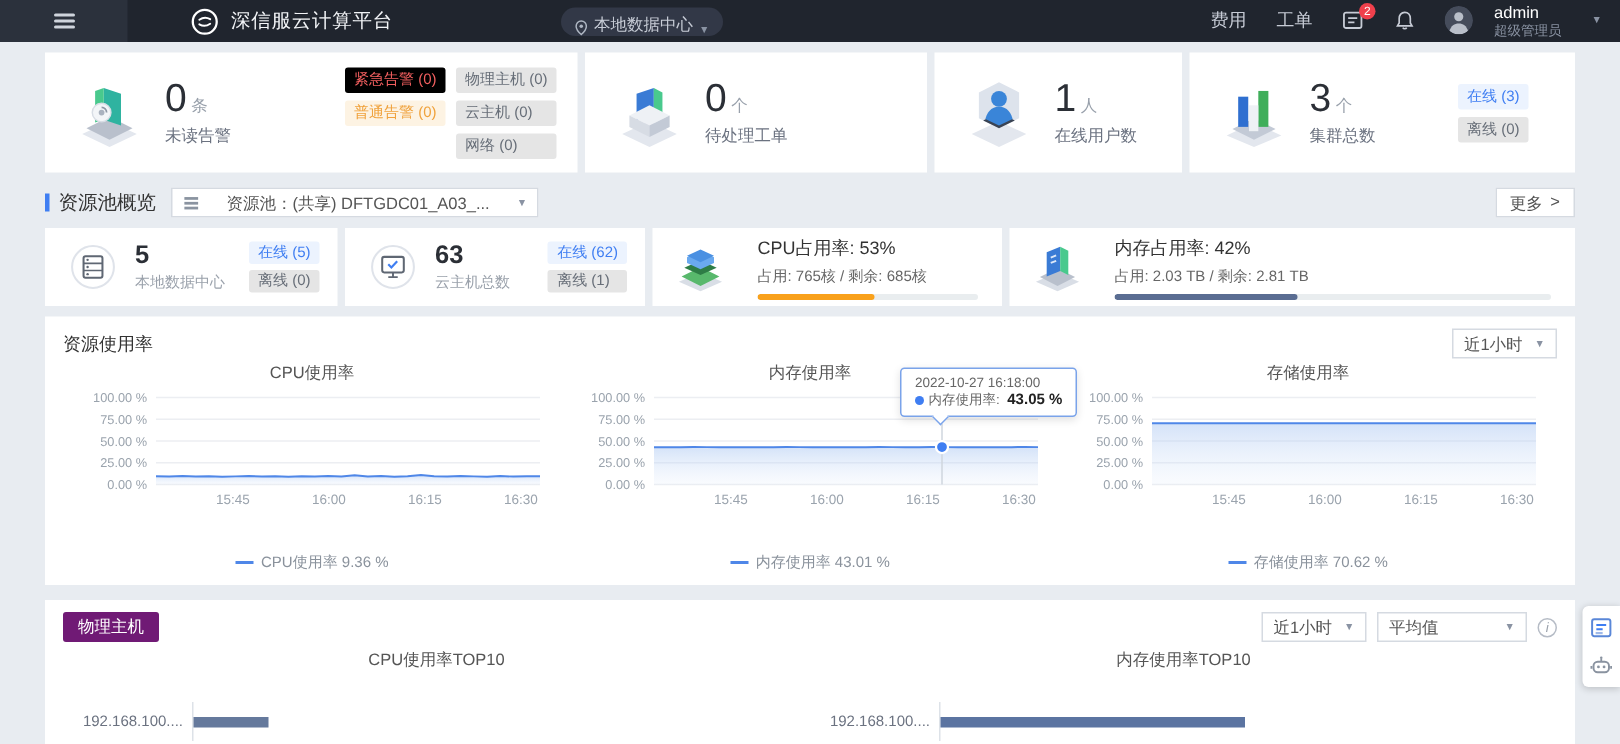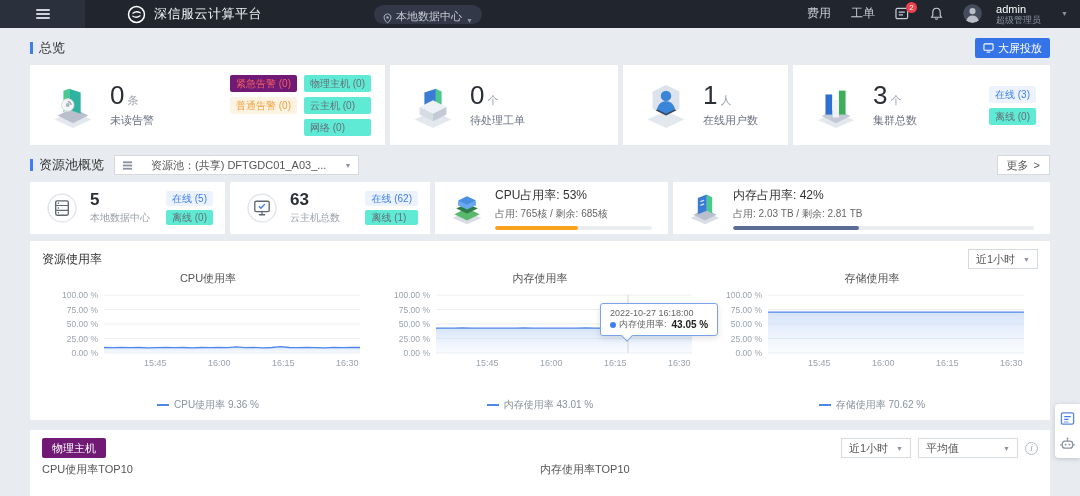--- a/index.html
+++ b/index.html
@@ -29,41 +29,41 @@
 .cast-btn{margin-left:auto;background:#3573e8;color:#fff;font-size:11px;height:20px;padding:0 8px;border-radius:2px;display:flex;align-items:center;gap:4px;cursor:pointer}
 .row{display:flex;gap:5px;margin-top:7px}
 .card{background:#fff;display:flex;align-items:center}
 .r1 .card{height:80px}
 .c1{width:355px}.c2{width:228px}.c3{width:165px}.c4{flex:1}
 .ico3d{margin-left:20px;flex:0 0 auto;display:flex}
 .num-block{margin-left:14px}
 .num{font-size:26px;color:#2b2f36;line-height:1;font-weight:500;display:flex;align-items:baseline}
 .unit{font-size:11px;color:#98a0ab;margin-left:3px;font-weight:normal}
 .num-label{font-size:11px;color:#6b7280;margin-top:5px;white-space:nowrap}
-.pill{font-size:10px;height:17px;line-height:17px;padding:0 6px;border-radius:2px;background:#5eead4;color:#676e78;white-space:nowrap;display:block}
+.pill{font-size:10px;height:17px;line-height:17px;padding:0 6px;border-radius:2px;background:#e5e5e5;color:#676e78;white-space:nowrap;display:block}
 .pill+.pill{margin-top:5px}
-.pill.danger{background:#701a75;color:#f25f5f}
+.pill.danger{background:#000000;color:#f25f5f}
 .pill.warn{background:#fdf3e3;color:#f0a23c}
 .pill.blue{background:#ecf3fe;color:#3f7ef2}
 .pills-cols{margin-left:auto;margin-right:14px;display:flex;gap:7px;align-items:flex-start}
-.pills-col{margin-left:auto;margin-right:14px}
+.pills-col{margin-left:auto;margin-right:31px}
 
 .pool-select{margin-left:10px;height:20px;border:1px solid #d5dae1;background:#fff;display:flex;align-items:center;gap:18px;padding:0 7px;font-size:11px;color:#555;cursor:pointer;white-space:nowrap}
 .more-btn{margin-left:auto;height:20px;border:1px solid #d5dae1;background:#fff;display:flex;align-items:center;gap:5px;padding:0 9px;font-size:11px;color:#555;cursor:pointer}
 .r2 .card{height:52px}
 .p1{width:155px}.p2{width:195px}.p3{width:200px}.p4{width:233px}.p5{flex:1}
 .cicon{margin-left:14px;flex:0 0 auto;display:flex}
 .stat-block{margin-left:10px}
 .stat-main{font-size:14px;color:#3f7ef2;font-weight:bold}
 .stat-sub{font-size:10px;color:#9aa1ab;margin-top:3px;white-space:nowrap}
 .val{font-size:17px;font-weight:bold;color:#2b2f36;line-height:1}
 .mini-pills{margin-left:auto;margin-right:12px}
 .mini-pills .pill{height:15px;line-height:15px;font-size:10px}
 .mini-pills .pill+.pill{margin-top:4px}
-.res-body{margin-left:10px;flex:1;margin-right:16px}
+.res-body{margin-left:20px;flex:1;margin-right:16px}
 .res-title{font-size:12px;color:#333;white-space:nowrap}
 .res-detail{font-size:10px;color:#666;margin-top:3px;white-space:nowrap}
 .track{height:4px;background:#e9edef;border-radius:2px;margin-top:5px;overflow:hidden}
 .fill{height:4px;border-radius:2px}
 
 .panel{background:#fff;margin-top:7px}
 .usage-panel{padding:8px 12px 8px;position:relative}
 .panel-head{display:flex;align-items:center}
 .panel-title{font-size:12px;color:#333}
 .select{border:1px solid #d5dae1;height:20px;padding:0 7px;display:flex;align-items:center;gap:8px;font-size:11px;color:#555;background:#fff;cursor:pointer;white-space:nowrap}
@@ -72,34 +72,34 @@
 .chart{flex:1;position:relative;display:flex;flex-direction:column;align-items:center}
 .chart-title{font-size:11px;color:#555;height:16px}
 .legend{margin-top:19px;font-size:10px;color:#8a929c;display:flex;align-items:center;gap:5px;cursor:pointer}
 .dash{width:12px;height:2px;background:#4f87e8;display:inline-block}
 svg.linechart .grid{stroke:#eceef2;stroke-width:1}
 svg.linechart .yt{font-size:8.5px;fill:#9aa3ad;text-anchor:end}
 svg.linechart .xt{font-size:9px;fill:#9aa3ad;text-anchor:middle}
 svg.linechart .ln{stroke:#4f87e8;stroke-width:1.3}
 svg.linechart .mline{stroke:#cfd6de;stroke-width:1}
 svg.linechart .mdot{fill:#3f7ef2;stroke:#fff;stroke-width:1.5}
-.tooltip{position:absolute;left:226px;top:32px;background:#fff;border:1px solid #7aa3ea;border-radius:3px;padding:4px 9px;font-size:9px;color:#666;box-shadow:0 2px 6px rgba(0,0,0,.12);z-index:5;white-space:nowrap;text-align:left}
+.tooltip{position:absolute;left:226px;top:4px;background:#fff;border:1px solid #7aa3ea;border-radius:3px;padding:4px 9px;font-size:9px;color:#666;box-shadow:0 2px 6px rgba(0,0,0,.12);z-index:5;white-space:nowrap;text-align:left}
 .tt-row{display:flex;align-items:center;gap:3px;margin-top:0}
 .tt-row b{color:#222;font-size:10px;margin-left:2px}
 .tt-dot{width:6px;height:6px;border-radius:50%;background:#3f7ef2;display:inline-block}
 .tt-arrow{position:absolute;bottom:-4.5px;left:22px;width:8px;height:8px;background:#fff;border-right:1px solid #7aa3ea;border-bottom:1px solid #7aa3ea;transform:rotate(45deg)}
 
 .top10-panel{margin-top:10px;height:130px;padding:8px 12px}
 .tab-btn{background:#701a75;color:#fff;font-size:11px;height:20px;line-height:20px;padding:0 10px;border-radius:2px;cursor:pointer}
 .head-right{margin-left:auto;display:flex;align-items:center;gap:7px}
 .select.wide{min-width:100px;justify-content:space-between}
 .info-icon{width:13px;height:13px;border:1px solid #b6bcc6;border-radius:50%;color:#9aa1ab;font-size:9px;display:flex;align-items:center;justify-content:center;cursor:pointer;font-style:italic}
 .top10-charts{display:flex;margin-top:4px}
 .bar-chart{flex:1}
-.bar-chart .chart-title{text-align:left}
+.bar-chart .chart-title{text-align:center}
 .bar-row{display:flex;align-items:center;margin-top:20px}
 .bar-label{width:86px;text-align:right;font-size:10px;color:#6b7280;padding-right:6px;cursor:pointer;white-space:nowrap}
 .bar-track{flex:1;border-left:1px solid #dde2e8;height:26px;display:flex;align-items:center;margin-right:34px}
 .bar{height:7px}
 
 .float-widget{position:absolute;right:0;top:404px;background:#fff;border-radius:4px 0 0 4px;box-shadow:0 1px 5px rgba(0,0,0,.18);padding:7px 5px;display:flex;flex-direction:column;gap:10px;align-items:center;z-index:10}
 .float-widget span{display:flex;cursor:pointer}
 </style>
 </head>
 <body>
@@ -153,31 +153,20 @@
     <div class="user-block">
       <div class="u-name">admin</div>
       <div class="u-role">超级管理员</div>
     </div>
     <span class="caret">▼</span>
   </div>
 </header>
 
 <div class="content">
 
-  <div class="sec-head">
-    <span class="sec-bar"></span>
-    <span class="sec-title">总览</span>
-    <span class="cast-btn">
-      <svg width="11" height="10" viewBox="0 0 12 11">
-          <rect x="1" y="1" width="10" height="7" rx="1" fill="none" stroke="#fff" stroke-width="1.2"></rect>
-          <path d="M4 10 h4" stroke="#fff" stroke-width="1.2"></path>
-        </svg>
-      <span>大屏投放</span>
-    </span>
-  </div>
 
   <div class="row r1">
     <div class="card c1">
       <span class="ico3d">
         <svg width="46" height="46" viewBox="0 0 48 48">
             <polygon points="24,30 43,39 24,48 5,39" fill="#e3e7ee"></polygon>
             <polygon points="24,27 40,35 24,43 8,35" fill="#b9c0cc"></polygon>
             <polygon points="20,7 32,11 32,33 20,29" fill="#2fb3a0"></polygon>
             <polygon points="14,9 20,7 20,29 14,31" fill="#49c98d"></polygon>
             <circle cx="18.5" cy="24" r="6.5" fill="#f3f5f8" stroke="#d8dde5"></circle>

